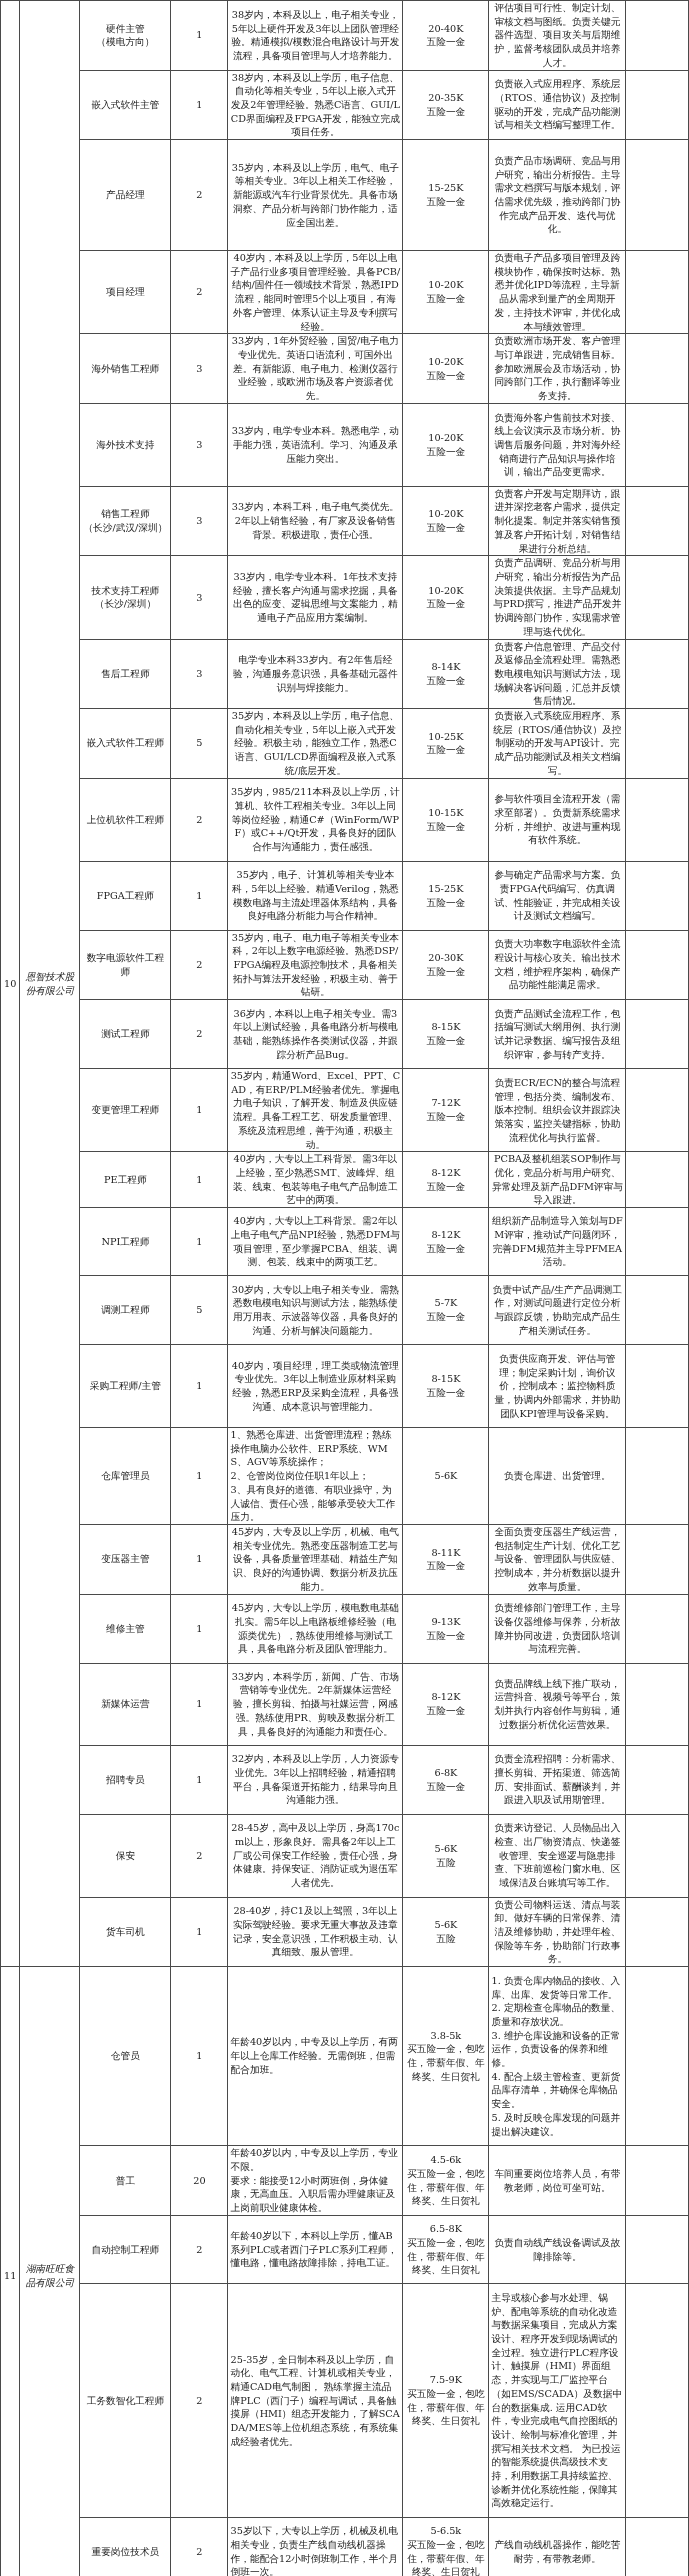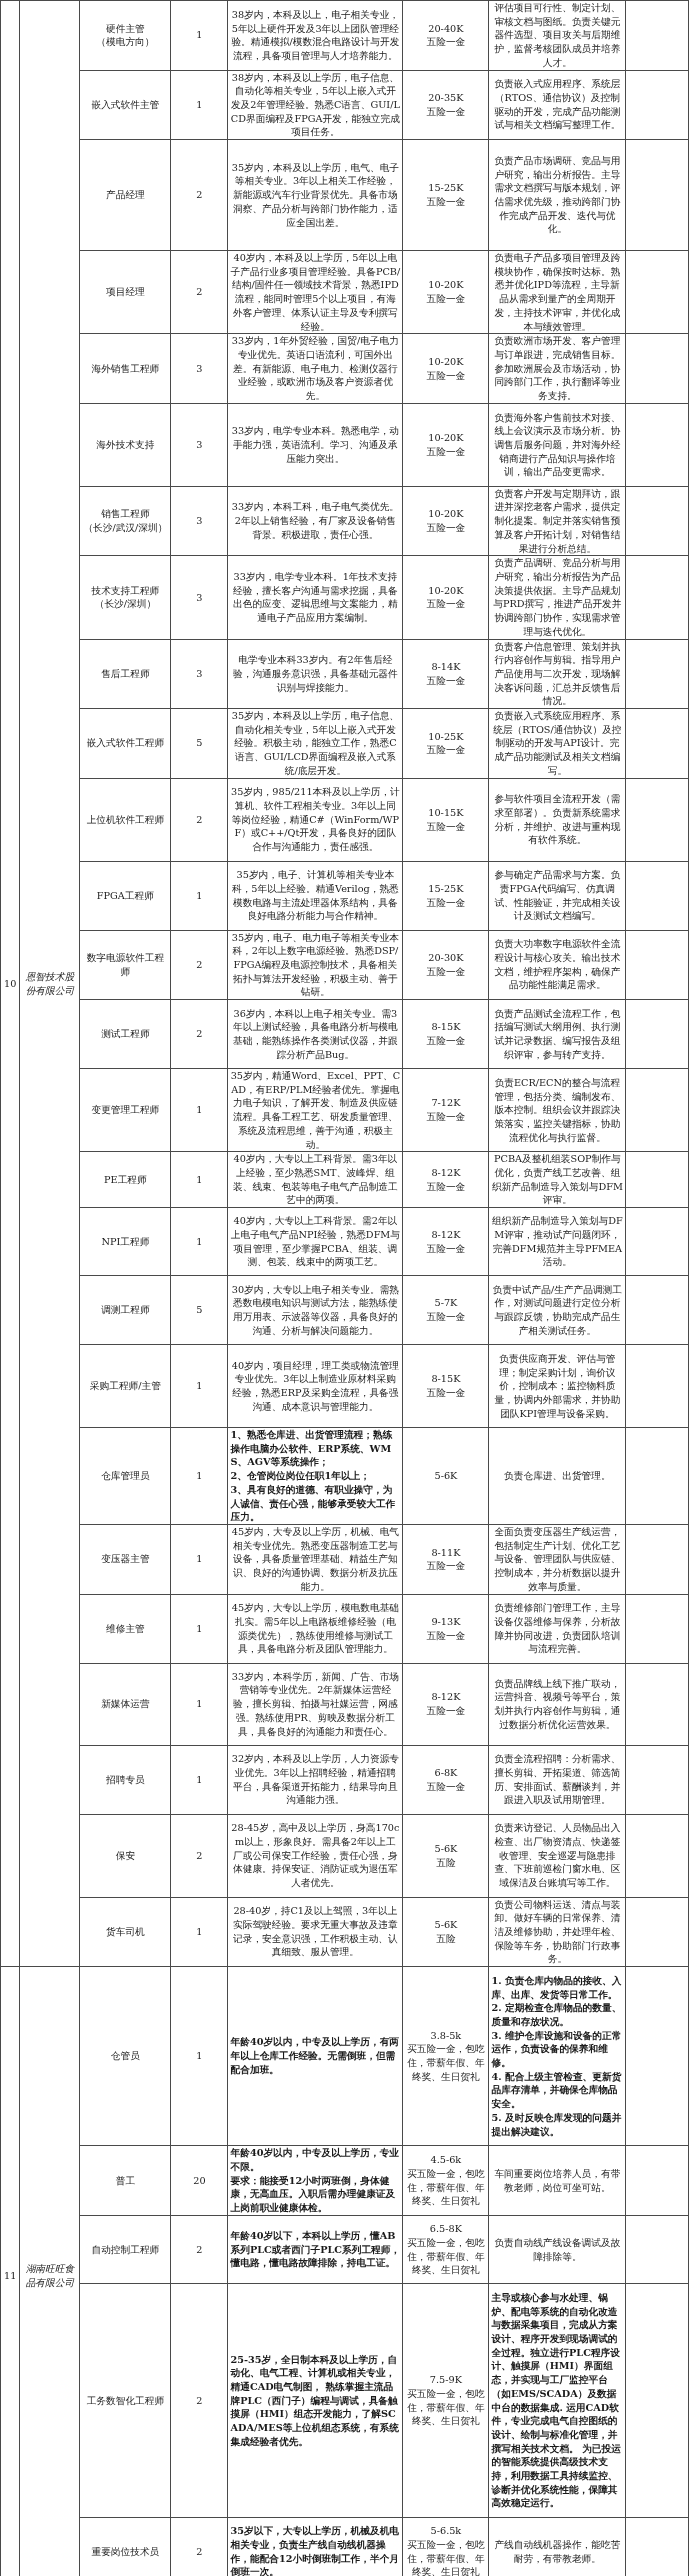--- a/index.html
+++ b/index.html
@@ -4,24 +4,24 @@
 <style>
   html, body { margin: 0; padding: 0; background: #ffffff; }
   body { width: 690px; height: 2576px; overflow: hidden; font-family: "DejaVu Serif", "Liberation Serif", serif; color: #1a1a1a; }
   table.jobs { border-collapse: collapse; table-layout: fixed; width: 689px; position: absolute; left: 0; top: 0; }
   table.jobs td { border: 0.7px solid #4a4a4a; padding: 0 2.2px; font-size: 9.7px; line-height: 13.7px; vertical-align: middle; text-align: center; overflow: hidden; word-break: break-all; }
   td.c-idx { font-size: 10px; }
   td.c-company { font-size: 10.8px; line-height: 14.4px; text-align: left; padding: 0 1.4px; font-style: italic; }
   td.c-pos { font-size: 10.8px; line-height: 14.4px; }
   td.c-count { font-size: 10.8px; }
   td.c-req { text-align: center; }
-  td.c-req.left { text-align: left; font-weight: bold; }
+  td.c-req.left { text-align: left; }
   td.c-salary { font-size: 9.7px; }
   td.c-duty { border-left: 1.4px solid #a6a6a6; border-right: 1.4px solid #a6a6a6; text-align: center; }
-  td.c-duty.left { text-align: left; font-weight: bold; }
+  td.c-duty.left { text-align: left; }
   td.c-remark { }
   .pre { white-space: pre-line; }
 </style>
 </head>
 <body>
 
 <table class="jobs">
   <colgroup>
     <col style="width:19.4px">
       <col style="width:60px">
@@ -109,21 +109,21 @@
 五险一金</td>
         <td class="c-duty pre">负责产品调研、竞品分析与用户研究，输出分析报告为产品决策提供依据。主导产品规划与PRD撰写，推进产品开发并协调跨部门协作，实现需求管理与迭代优化。</td>
         <td class="c-remark"></td>
       </tr>
       <tr style="height: 68px;">
         <td class="c-pos pre">售后工程师</td>
         <td class="c-count">3</td>
         <td class="c-req pre">电学专业本科33岁内。有2年售后经验，沟通服务意识强，具备基础元器件识别与焊接能力。</td>
         <td class="c-salary pre">8-14K
 五险一金</td>
-        <td class="c-duty pre">负责客户信息管理、策划并执行内容创作与剪辑。指导用户产品使用与二次开发，现场解决客诉问题，汇总并反馈售后情况。</td>
+        <td class="c-duty pre">负责客户信息管理、产品交付及返修品全流程处理。需熟悉数电模电知识与测试方法，现场解决客诉问题，汇总并反馈售后情况。</td>
         <td class="c-remark"></td>
       </tr>
       <tr style="height: 69px;">
         <td class="c-pos pre">嵌入式软件工程师</td>
         <td class="c-count">5</td>
         <td class="c-req pre">35岁内，本科及以上学历，电子信息、自动化相关专业，5年以上嵌入式开发经验。积极主动，能独立工作，熟悉C语言、GUI/LCD界面编程及嵌入式系统/底层开发。</td>
         <td class="c-salary pre">10-25K
 五险一金</td>
         <td class="c-duty pre">负责嵌入式系统应用程序、系统层（RTOS/通信协议）及控制驱动的开发与API设计。完成产品功能测试及相关文档编写。</td>
         <td class="c-remark"></td>
@@ -172,21 +172,21 @@
 五险一金</td>
         <td class="c-duty pre">负责ECR/ECN的整合与流程管理，包括分类、编制发布、版本控制。组织会议并跟踪决策落实，监控关键指标，协助流程优化与执行监督。</td>
         <td class="c-remark"></td>
       </tr>
       <tr style="height: 55px;">
         <td class="c-pos pre">PE工程师</td>
         <td class="c-count">1</td>
         <td class="c-req pre">40岁内，大专以上工科背景。需3年以上经验，至少熟悉SMT、波峰焊、组装、线束、包装等电子电气产品制造工艺中的两项。</td>
         <td class="c-salary pre">8-12K
 五险一金</td>
-        <td class="c-duty pre">PCBA及整机组装SOP制作与优化，负责产线工艺改善、组织新产品制造导入策划与DFM评审。</td>
+        <td class="c-duty pre">PCBA及整机组装SOP制作与优化，竞品分析与用户研究、异常处理及新产品DFM评审与导入跟进。</td>
         <td class="c-remark"></td>
       </tr>
       <tr style="height: 68px;">
         <td class="c-pos pre">NPI工程师</td>
         <td class="c-count">1</td>
         <td class="c-req pre">40岁内，大专以上工科背景。需2年以上电子电气产品NPI经验，熟悉DFM与项目管理，至少掌握PCBA、组装、调测、包装、线束中的两项工艺。</td>
         <td class="c-salary pre">8-12K
 五险一金</td>
         <td class="c-duty pre">组织新产品制造导入策划与DFM评审，推动试产问题闭环，完善DFM规范并主导PFMEA活动。</td>
         <td class="c-remark"></td>

